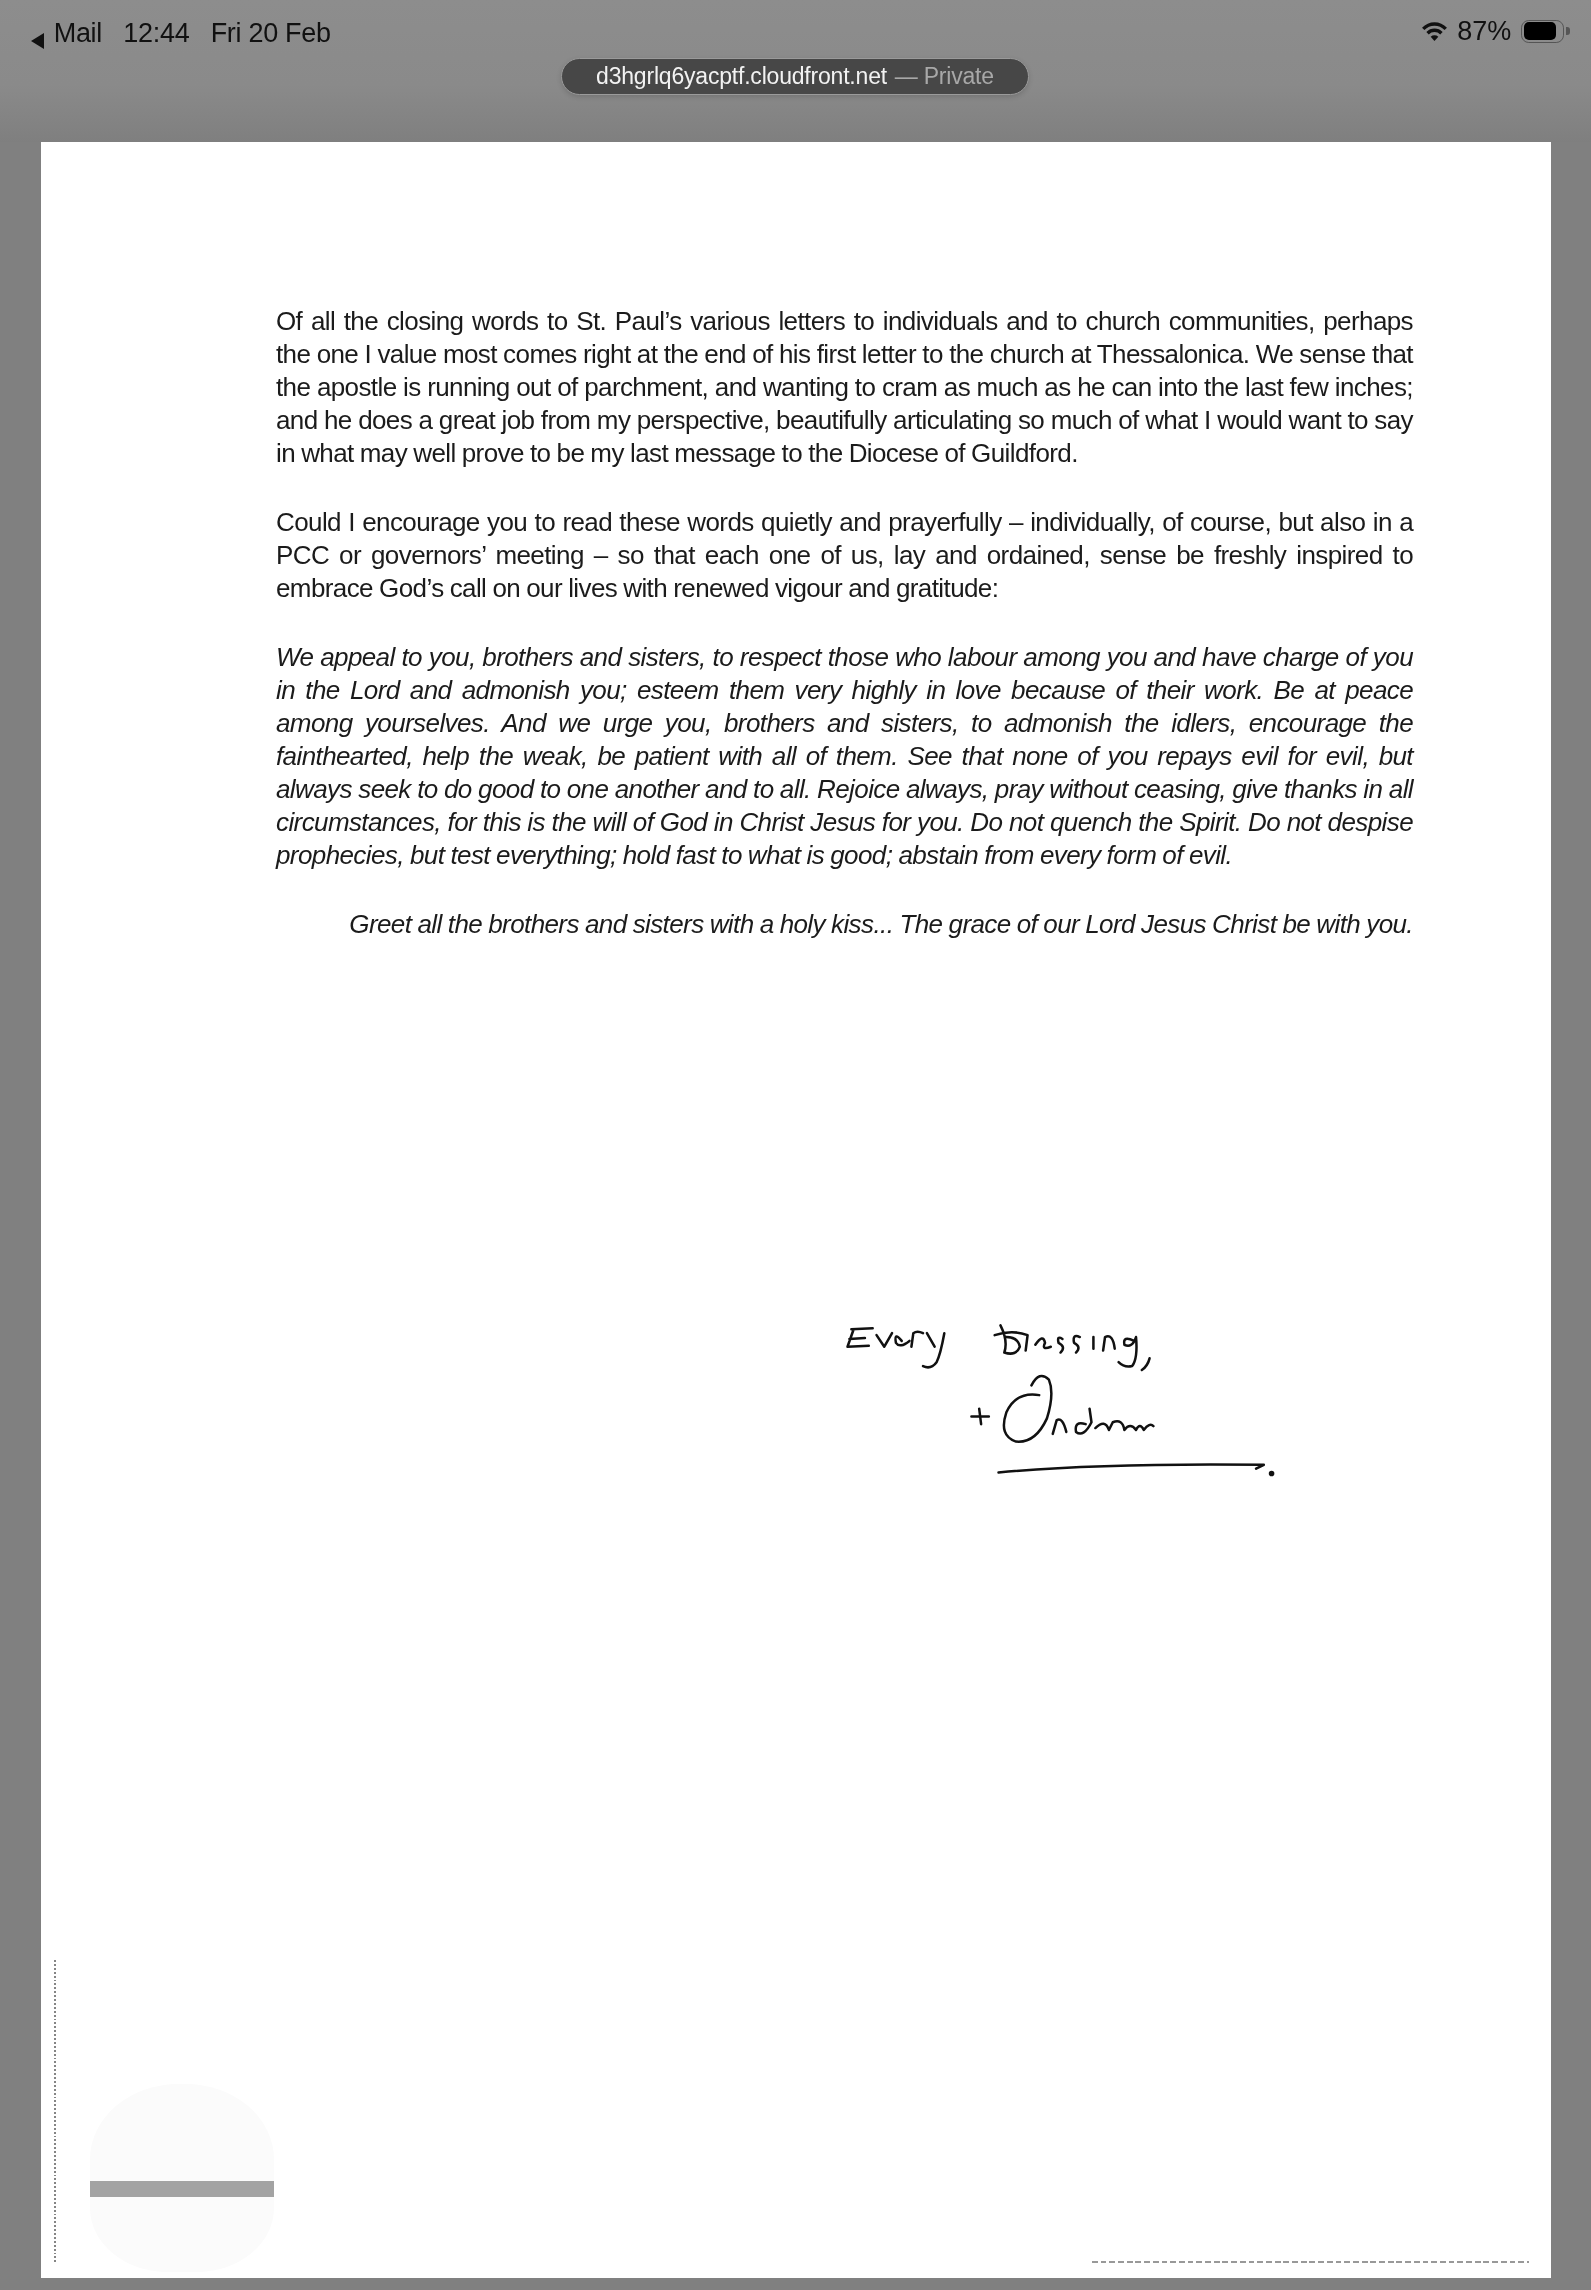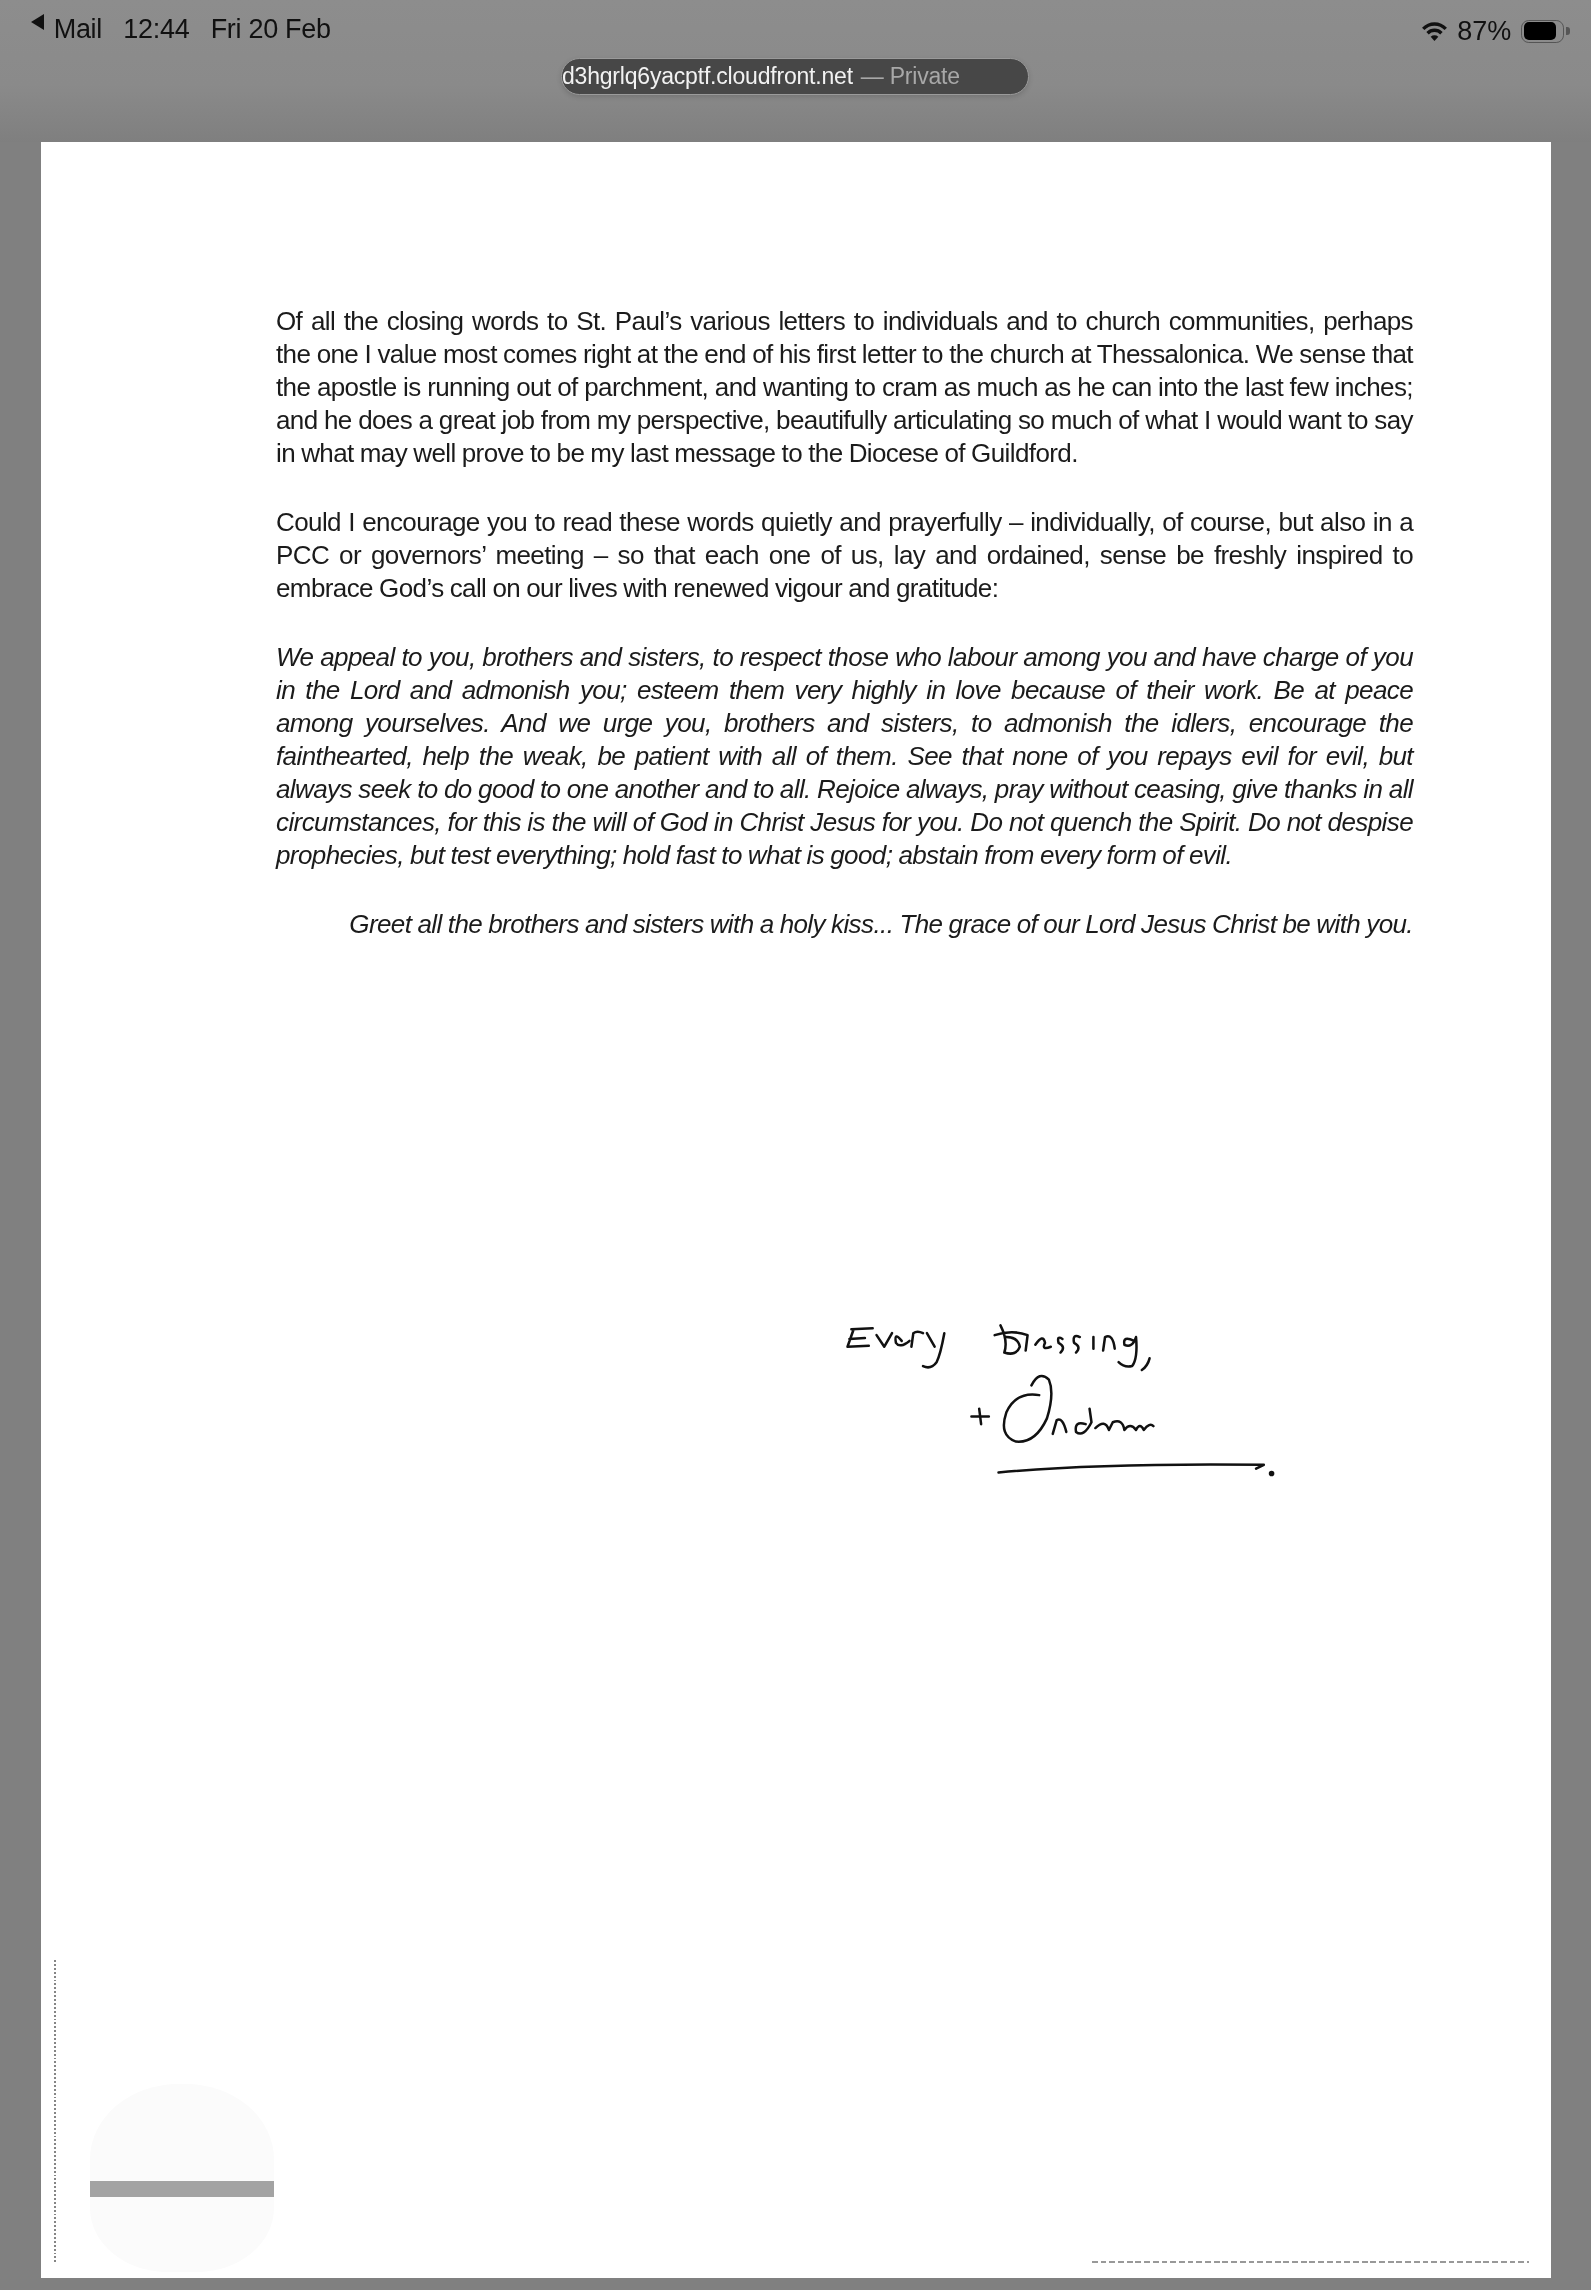--- a/index.html
+++ b/index.html
@@ -7,21 +7,21 @@
     width:1591px; height:2290px; overflow:hidden;
     background:#808080; position:relative;
     font-family:"Liberation Sans", sans-serif;
   }
   .topbar {
     position:absolute; left:0; top:0; width:1591px; height:142px;
     background:linear-gradient(#8d8d8d 0%, #8a8a8a 60%, #7f7f7f 100%);
   }
   .status-left {
     position:absolute; left:31px; top:13.6px; height:35px;
-    display:flex; align-items:flex-start; gap:0;
+    display:flex; align-items:flex-end; gap:0;
     font-size:27px; color:#111; letter-spacing:-0.3px;
   }
   .status-left .back-icon {
     display:inline-block; width:0; height:0;
     border-top:8.7px solid transparent; border-bottom:8.7px solid transparent;
     border-right:13.6px solid #111; margin-right:9.7px;
   }
   .status-left .time { margin-left:21.3px; }
   .status-left .date { margin-left:21.3px; }
   .status-right {
@@ -35,21 +35,21 @@
     display:flex; align-items:center; padding:1.9px;
   }
   .battery-fill { height:100%; background:#000; border-radius:4.9px; }
   .battery-tip {
     position:absolute; right:-6.8px; top:6.8px; width:3.9px; height:7.8px;
     background:#555; border-radius:0 2.9px 2.9px 0;
   }
   .url-pill {
     position:absolute; left:561px; top:58px; width:468px; height:37px;
     background:#474747; border:1px solid #9a9a9a; border-radius:18.4px;
-    box-sizing:border-box; display:flex; align-items:center; justify-content:flex-start;
+    box-sizing:border-box; display:flex; align-items:center; justify-content:center;
     font-size:23px; color:#f2f2f2; letter-spacing:-0.2px;
     box-shadow:0 1.9px 5.8px rgba(0,0,0,0.15);
   }
   .url-pill .private { color:#a8a8a8; margin-left:7.8px; }
 
   .page {
     position:absolute; left:41px; top:142px; width:1510px; height:2136px;
     background:#fff;
   }
   .doc {

